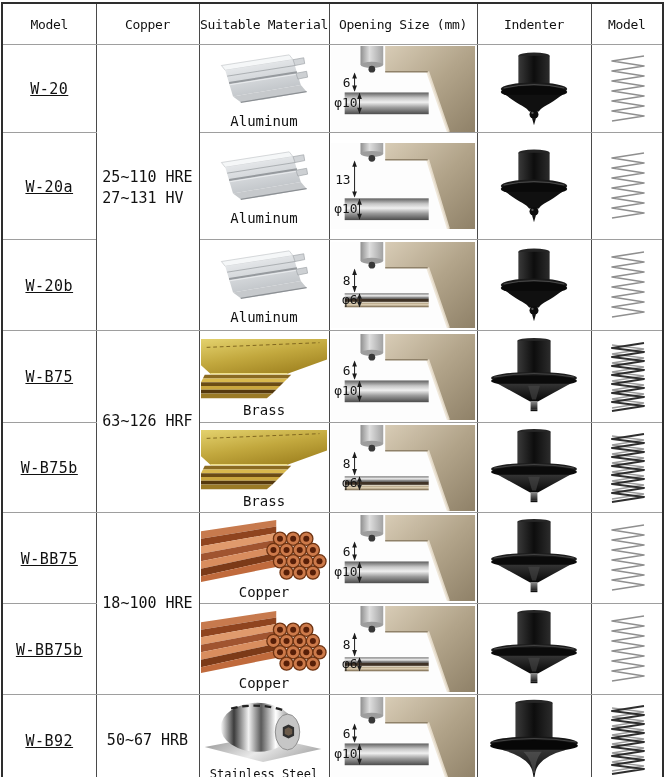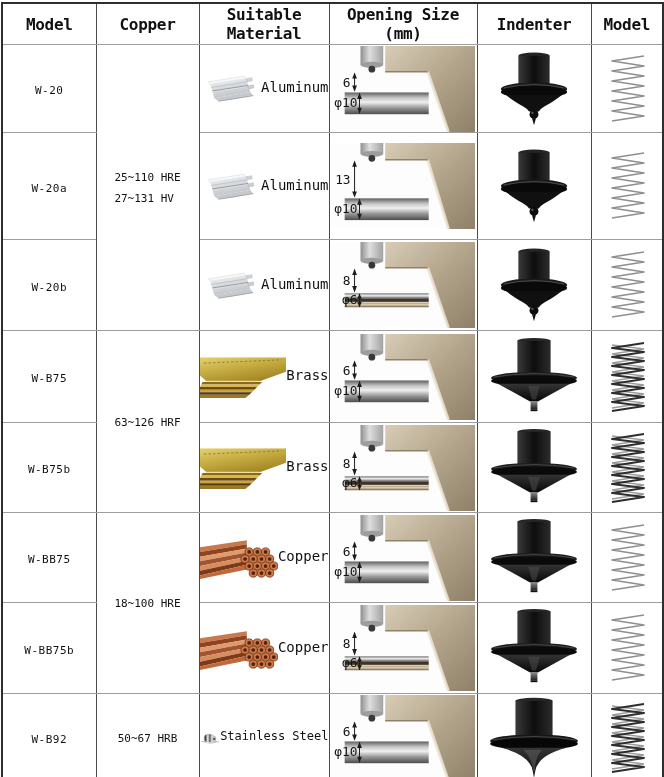--- a/index.html
+++ b/index.html
@@ -3,24 +3,24 @@
 <meta charset="utf-8">
 <style>
   html,body{margin:0;padding:0;background:#ffffff;}
   body{width:664px;font-family:"DejaVu Sans Mono","Liberation Mono",monospace;color:#111;}
   .wrap{margin:2px 0 0 1px;width:661px;}
   table{border-collapse:collapse;table-layout:fixed;width:661px;background:#fff;
         border:2px solid #2e2e2e;}
   th,td{border-left:1px solid #4a4a4a;border-right:1px solid #4a4a4a;
         border-top:1px solid #9e9e9e;border-bottom:1px solid #9e9e9e;
         padding:0;text-align:center;vertical-align:middle;overflow:hidden;background:#fff;}
-  thead th{height:40px;font-weight:bold;font-size:16px;letter-spacing:-0.3px;}
-  .model{font-size:11px;letter-spacing:0.5px;}
-  .scope{font-size:11px;line-height:21px;text-align:left;display:inline-block;}
-  .matwrap{display:flex;flex-direction:row;align-items:center;justify-content:flex-end;height:100%;}
+  thead th{height:40px;font-weight:normal;font-size:13px;letter-spacing:-0.3px;}
+  .model{font-size:15px;letter-spacing:0.5px;text-decoration:underline;}
+  .scope{font-size:15px;line-height:21px;text-align:left;display:inline-block;}
+  .matwrap{display:flex;flex-direction:column;align-items:center;justify-content:flex-end;height:100%;}
   .matwrap svg{display:block;margin:4px auto 1px;}
   .matlabel{font-size:14px;line-height:17px;margin-bottom:2px;white-space:nowrap;}
   .matlabel.small{font-size:12px;}
   td svg{display:block;margin:0 auto;}
   .opensvg text{font-family:"DejaVu Sans Mono","Liberation Mono",monospace;font-size:13px;fill:#141414;}
 </style>
 </head>
 <body>
 
 <svg width="0" height="0" style="position:absolute" aria-hidden="true">

